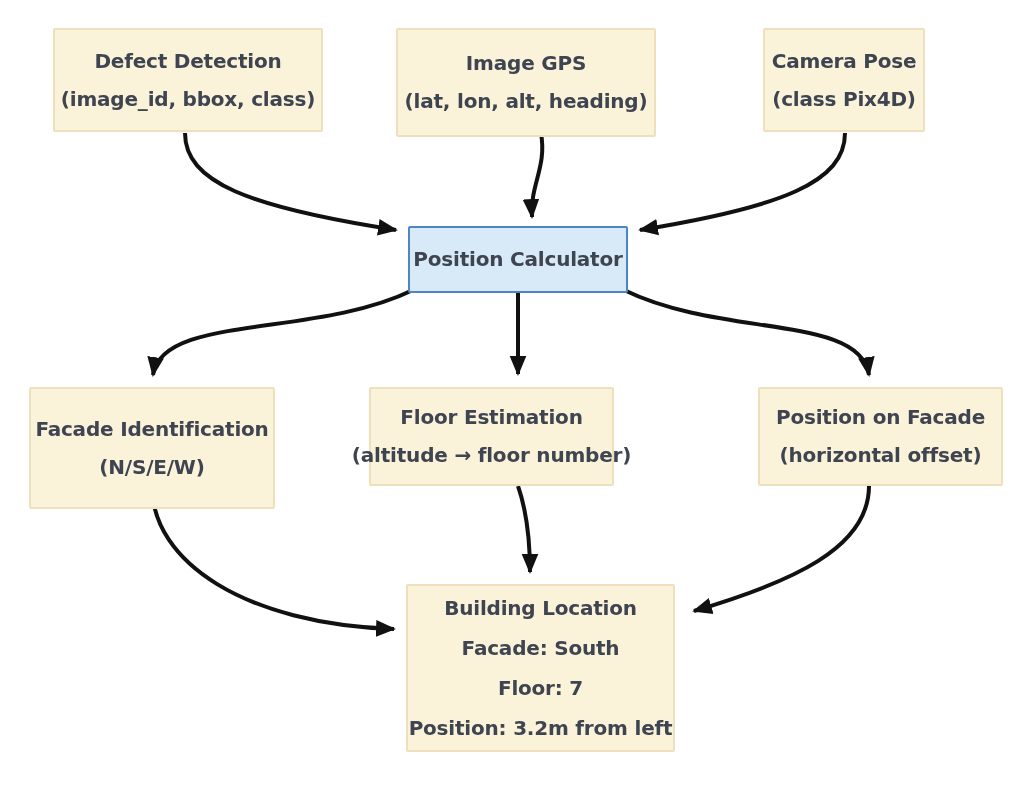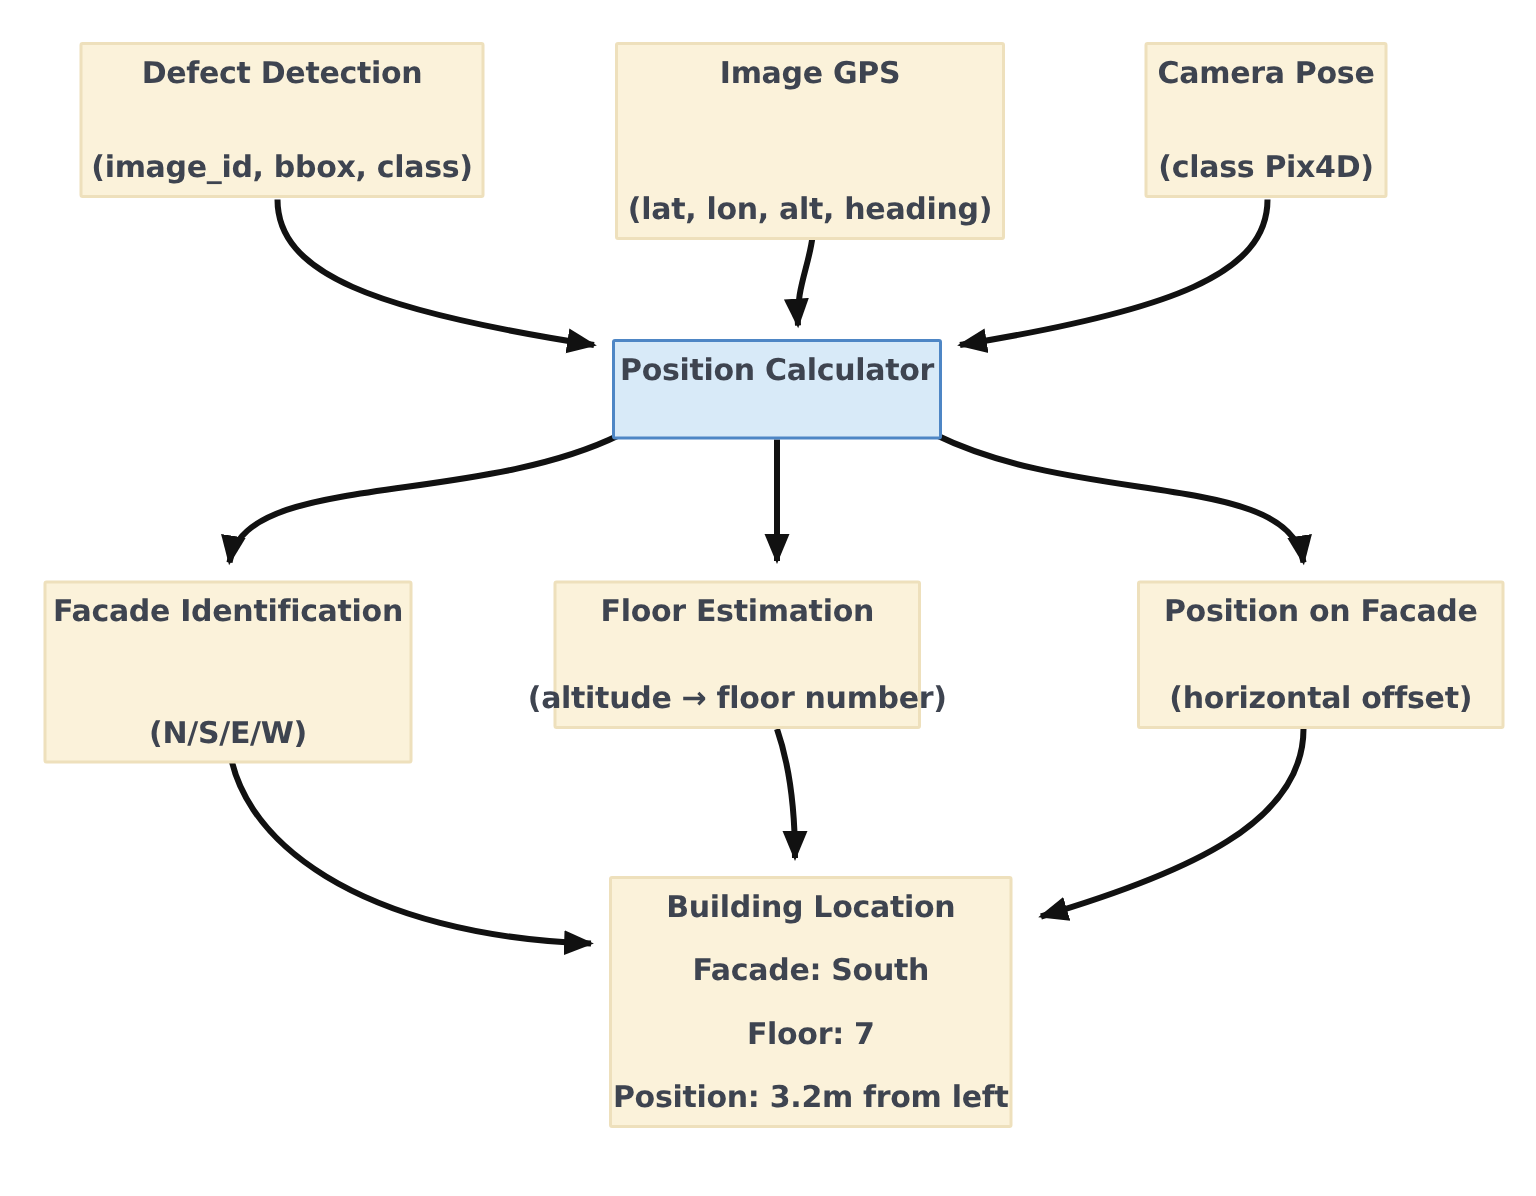--- a/index.html
+++ b/index.html
@@ -30,21 +30,21 @@
     fill: none;
     stroke: var(--arrow);
     stroke-width: 4;
   }
   .arrowhead-shape { fill: var(--arrow); }
   .node {
     position: absolute;
     display: flex;
     flex-direction: column;
     align-items: center;
-    justify-content: space-between;
+    justify-content: center;
     text-align: center;
     background: var(--node-fill);
     border: 2px solid var(--node-border);
     border-radius: 2px;
     color: var(--text);
     font-size: 20px;
     font-weight: 600;
     letter-spacing: -0.2px;
     line-height: 1.25;
     gap: 13px;
@@ -76,21 +76,21 @@
     <path class="edge" d="M 152 486 C 152 562, 245 624, 394 629" marker-end="url(#ah)"></path>
     <path class="edge" d="M 518 486 C 527 512, 530 540, 530 572" marker-end="url(#ah)"></path>
     <path class="edge" d="M 869 486 C 869 548, 792 582, 694 611" marker-end="url(#ah)"></path>
   </svg>
 
   <div class="node" style="left:53px; top:28px; width:270px; height:104px;">
     <span class="line">Defect Detection</span>
     <span class="line">(image_id, bbox, class)</span>
   </div>
 
-  <div class="node" style="left:410px; top:28px; width:260px; height:132px;">
+  <div class="node" style="left:396px; top:28px; width:260px; height:109px;">
     <span class="line">Image GPS</span>
     <span class="line">(lat, lon, alt, heading)</span>
   </div>
 
   <div class="node" style="left:763px; top:28px; width:162px; height:104px;">
     <span class="line">Camera Pose</span>
     <span class="line">(class Pix4D)</span>
   </div>
 
   <div class="node highlight" style="left:408px; top:226px; width:220px; height:67px;">

